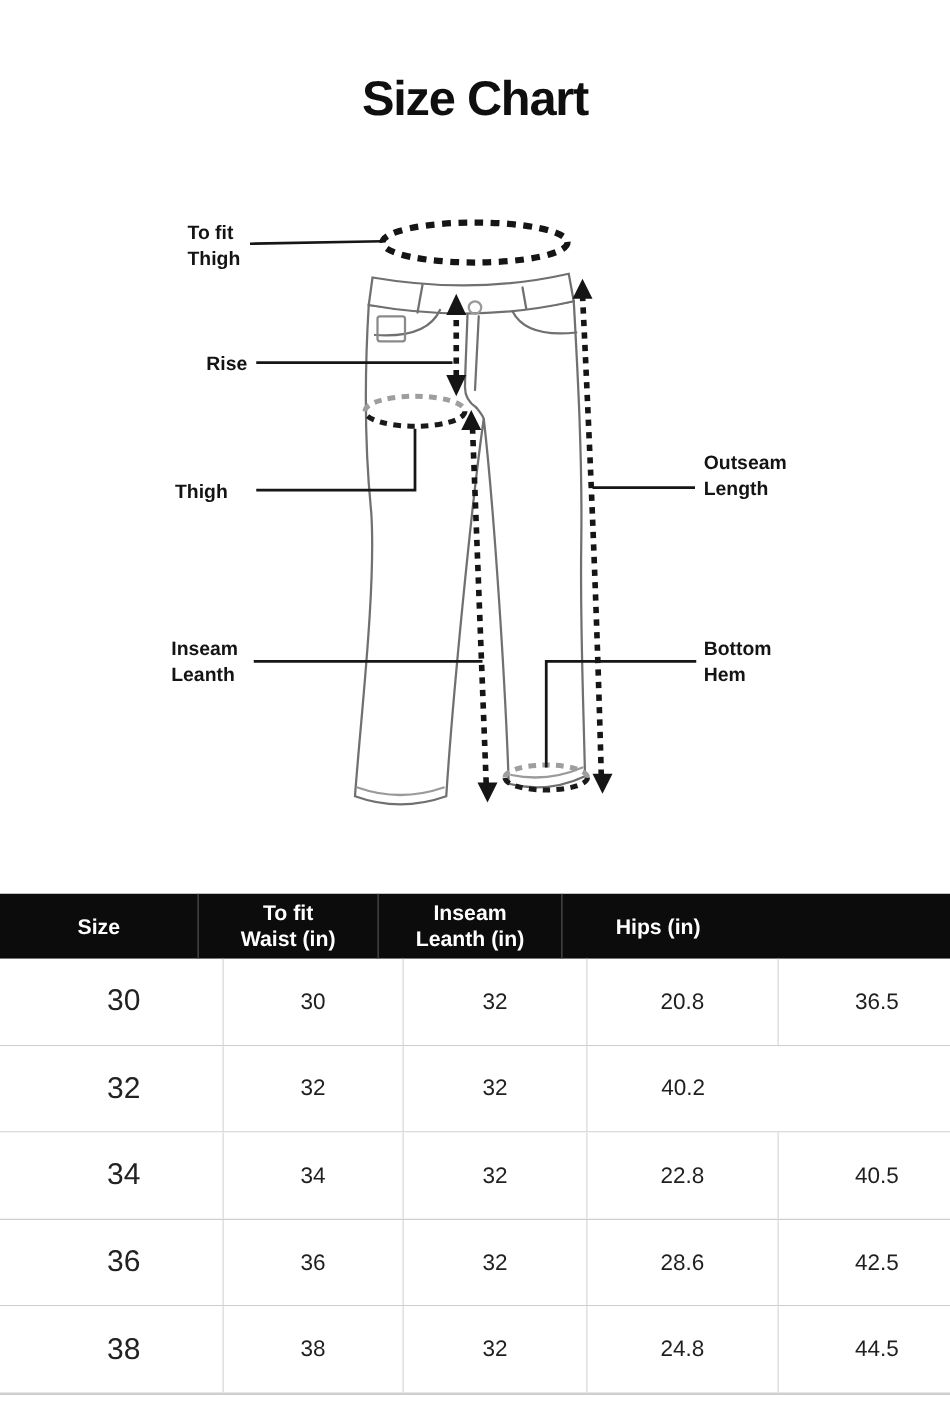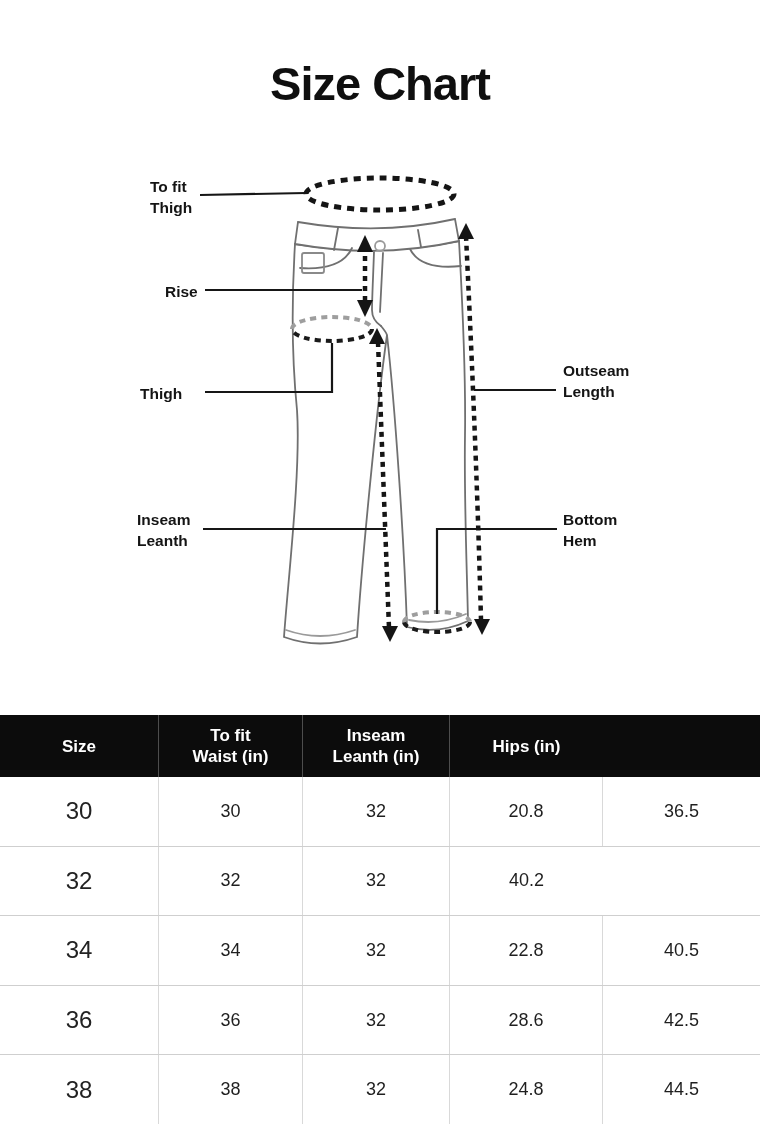--- a/index.html
+++ b/index.html
@@ -2,38 +2,38 @@
 <html><head>
 <meta charset="utf-8">
 <style>
   html,body{margin:0;padding:0;}
   body{
     width:760px;height:1124px;position:relative;background:#ffffff;
     font-family:"Liberation Sans",sans-serif;overflow:hidden;color:#161616;
   }
   .page-title{
     position:absolute;top:60px;left:0;right:0;margin:0;text-align:center;
-    font-size:47px;font-weight:700;letter-spacing:-1px;color:#0f0f0f;line-height:1;
+    font-size:39px;font-weight:700;letter-spacing:-1px;color:#0f0f0f;line-height:1;
   }
   .diagram{position:absolute;top:140px;left:0;width:760px;height:560px;}
   .diagram svg{position:absolute;top:0;left:0;}
   .dlabel{position:absolute;font-size:15.5px;font-weight:600;color:#141414;line-height:21px;}
   .dlabel span{display:block;}
   
   .size-table{position:absolute;top:715px;left:0;width:760px;}
-  .thead{display:grid;grid-template-columns:159px 144px 147px 153px 157px;height:62px;background:#0c0c0c;}
+  .thead{display:grid;grid-template-columns:159px 144px 147px 153px 157px;height:52px;background:#0c0c0c;}
   .th{
     display:flex;flex-direction:column;align-items:center;justify-content:center;
     color:#ffffff;font-size:17px;font-weight:700;line-height:21px;text-align:center;
     border-right:1px solid #4d4d4d;
   }
   .th:last-child{border-right:none;}
   .trow{
     display:grid;grid-template-columns:159px 144px 147px 153px 157px;height:68.6px;
-    border-bottom:1px solid #cfcfcf;background:#ffffff;
+    border-bottom:1px solid #cfcfcf;background:#ffffff;padding-left:20px;
   }
   .trow:last-child{border-bottom:2px solid #cfcfcf;}
   .td{
     display:flex;align-items:center;justify-content:center;
     font-size:18px;color:#1f1f1f;border-right:1px solid #d9d9d9;
   }
   .td:last-child{border-right:none;}
   .td-size{font-size:24px;color:#222222;}
 </style>
 </head>

